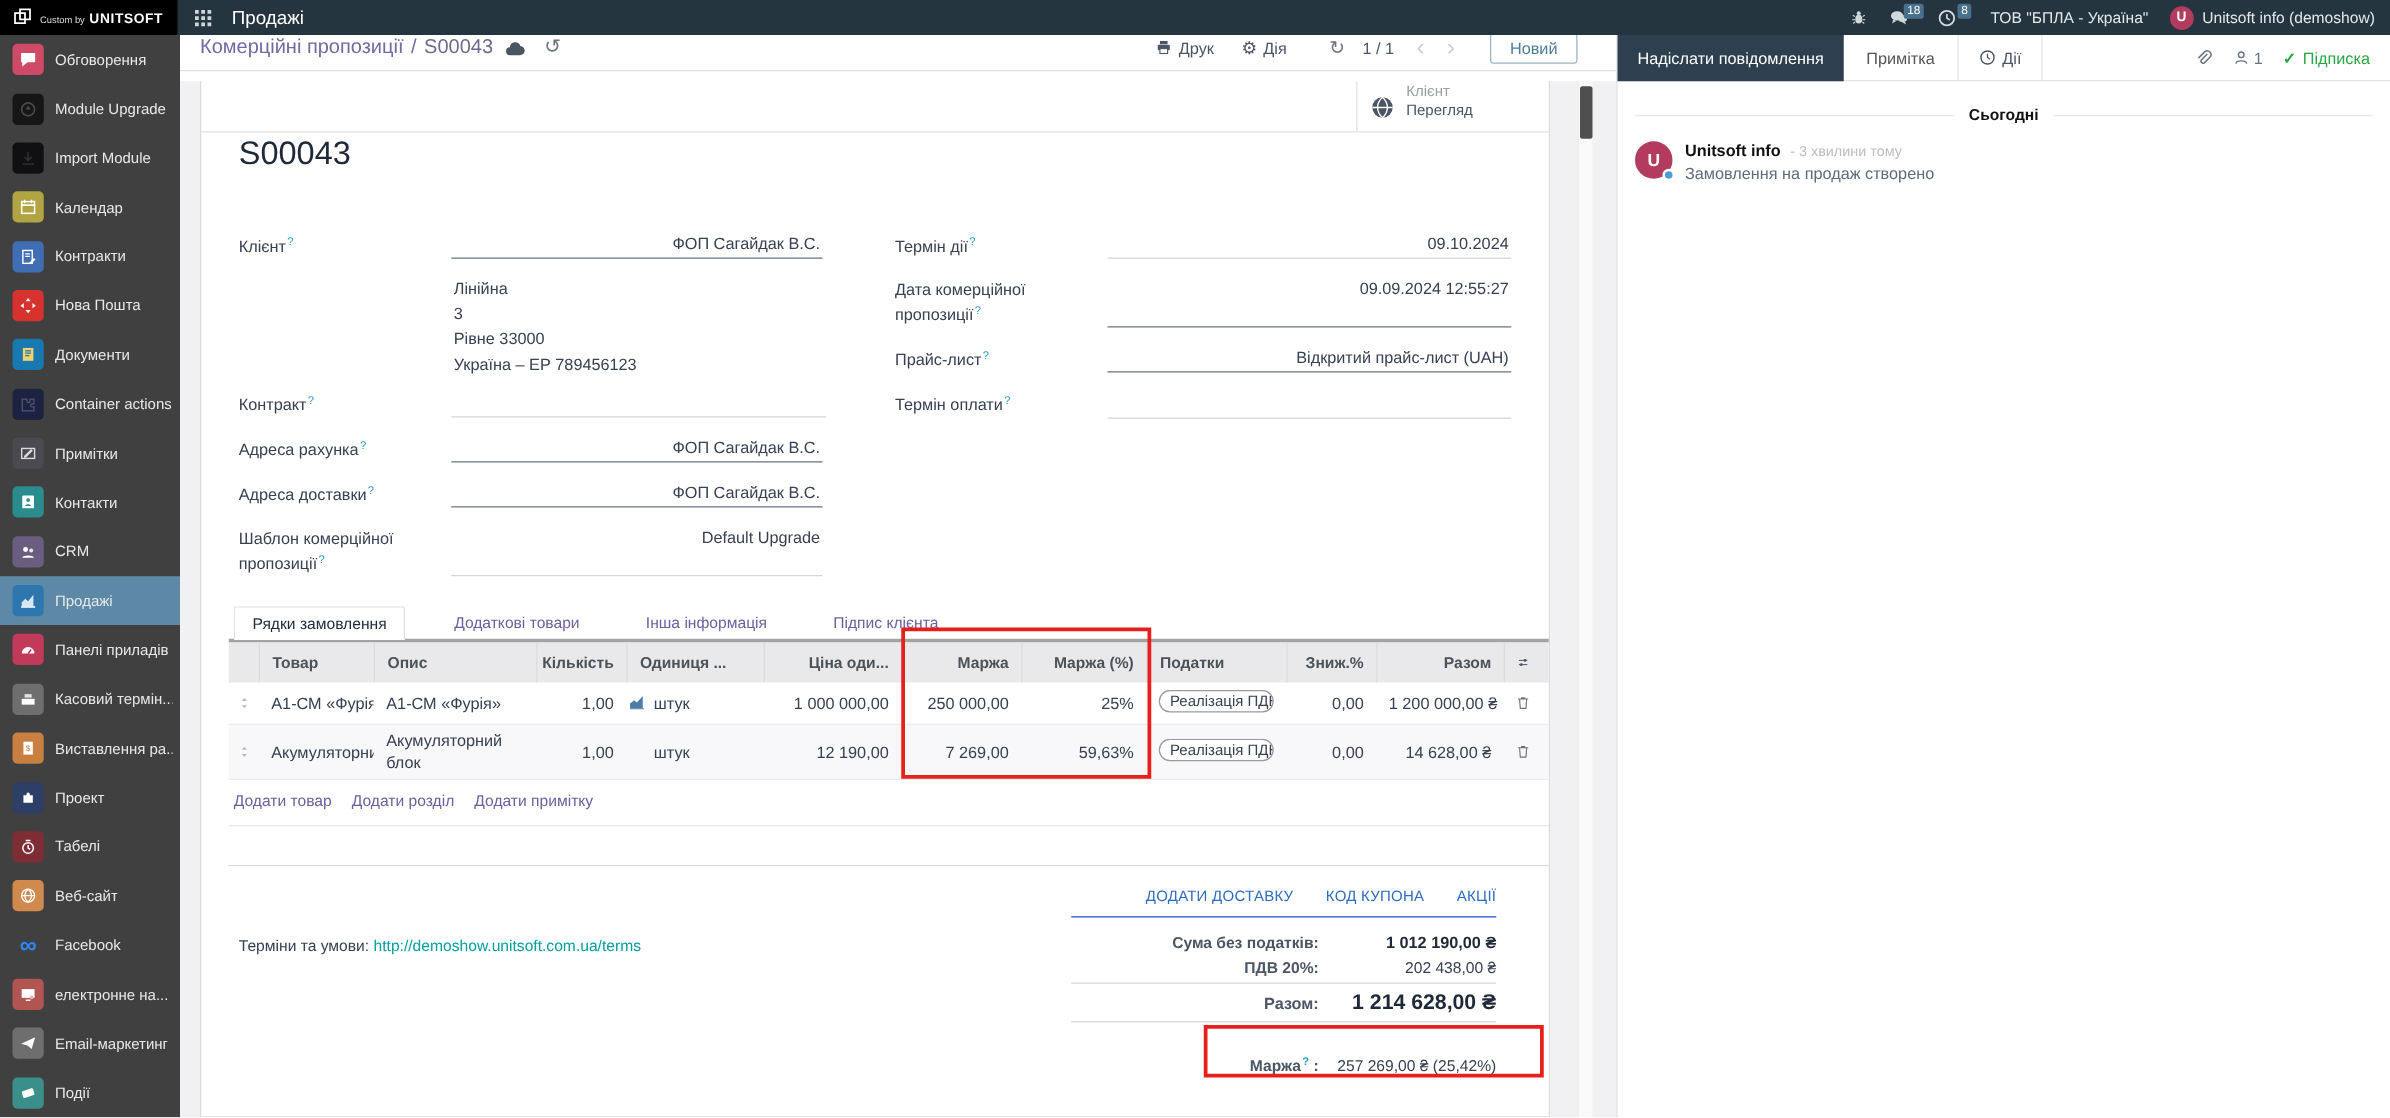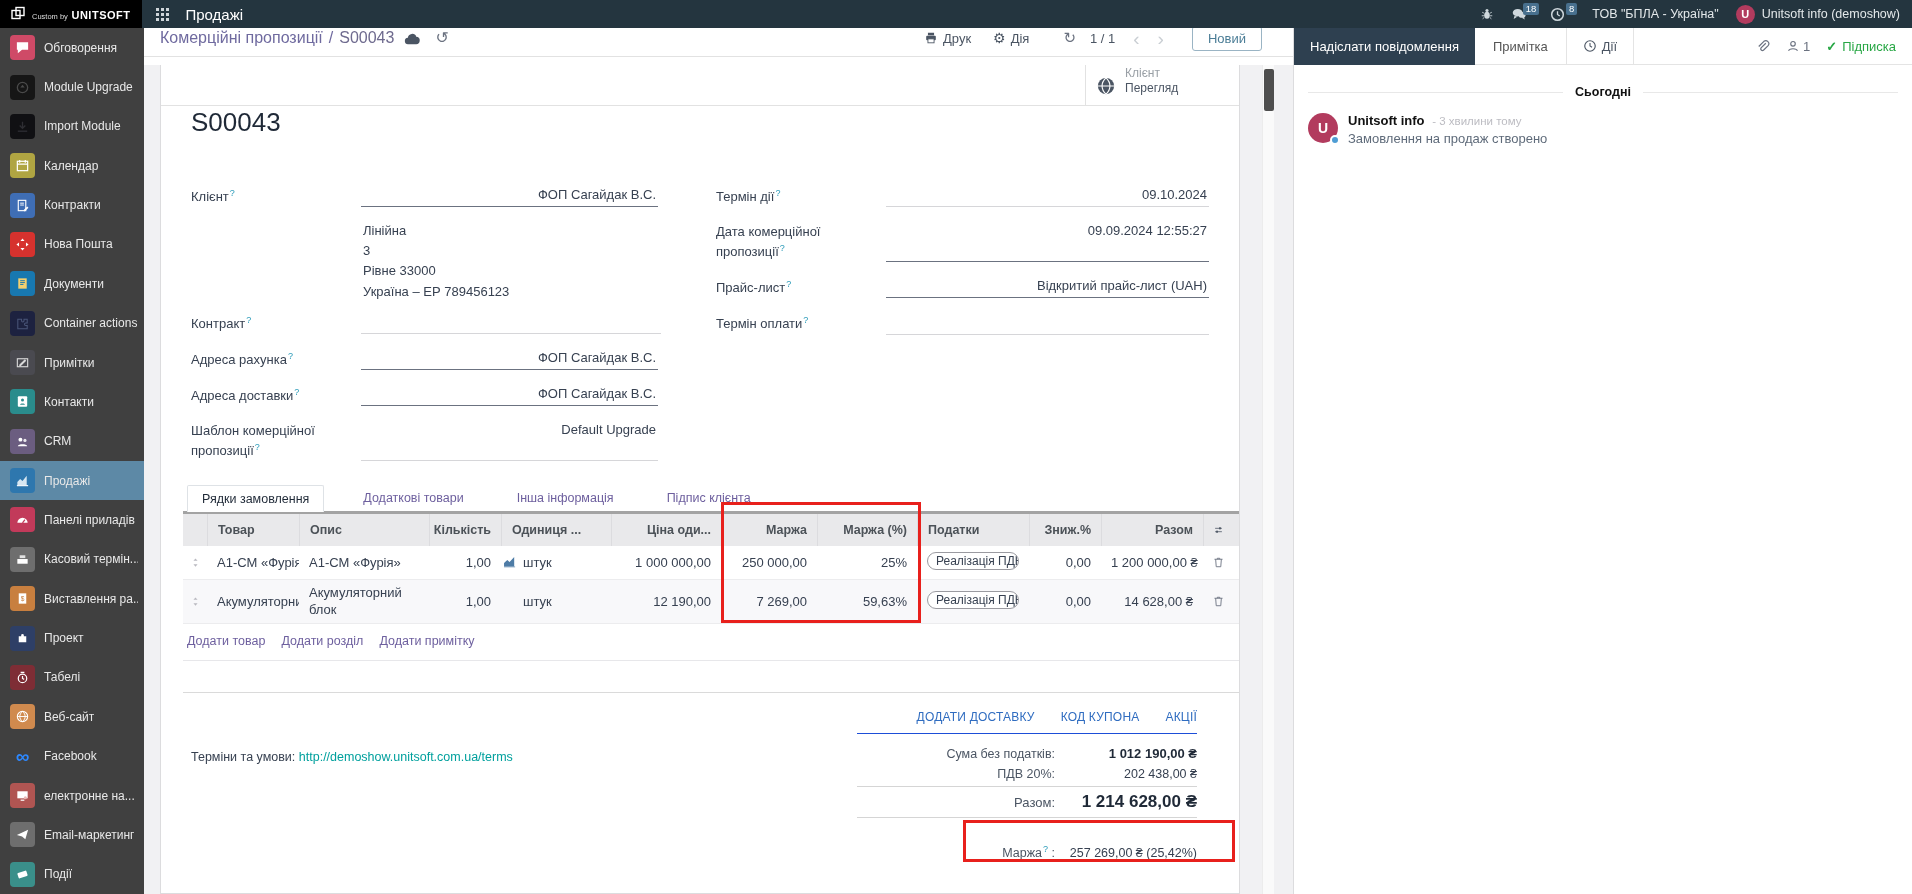--- a/index.html
+++ b/index.html
@@ -96,21 +96,21 @@
   .trash { cursor:pointer; display:flex; justify-content:center; }
   .addlinks { display:flex; gap:16px; padding:10px 4px 12px; border-bottom:1px solid #e7e7ea; }
   .addlinks span { color:#6d5f9e; font-size:12.5px; cursor:pointer; }
   .post-table-gap { height:32px; border-bottom:1px solid #dadada; }
 
   
   .totals { position:absolute; right:42px; top:645px; width:340px; }
   .actions-row { display:flex; justify-content:flex-end; gap:26px; padding-bottom:9px; border-bottom:1px solid #1d4ed8; }
   .actions-row span { color:#2f6cc0; font-size:12px; font-weight:500; letter-spacing:.2px; cursor:pointer; }
   .t-row { display:flex; justify-content:flex-end; align-items:baseline; padding:4px 0 2px; }
-  .t-label { color:#4b5563; font-size:12.5px; }
+  .t-label { color:#4b5563; font-size:12.5px;font-weight:bold; }
   .t-val { width:142px; text-align:right; font-size:12.5px; color:#374151; }
   .t-val.b { font-weight:bold; font-size:13px; color:#1f2937; }
   .t-total { border-top:1px solid #d5d5d5; border-bottom:1px solid #d5d5d5; margin-top:3px; padding:5px 0; }
   .t-total .t-label { font-size:13px; }
   .t-total .t-val { font-size:17px; font-weight:bold; color:#1f2937; }
   .t-margin { margin-top:22px; }
   .terms { position:absolute; left:30px; top:685px; font-size:12.5px; color:#374151; }
   .terms a { color:#00a09d; text-decoration:none; cursor:pointer; }
 
   

